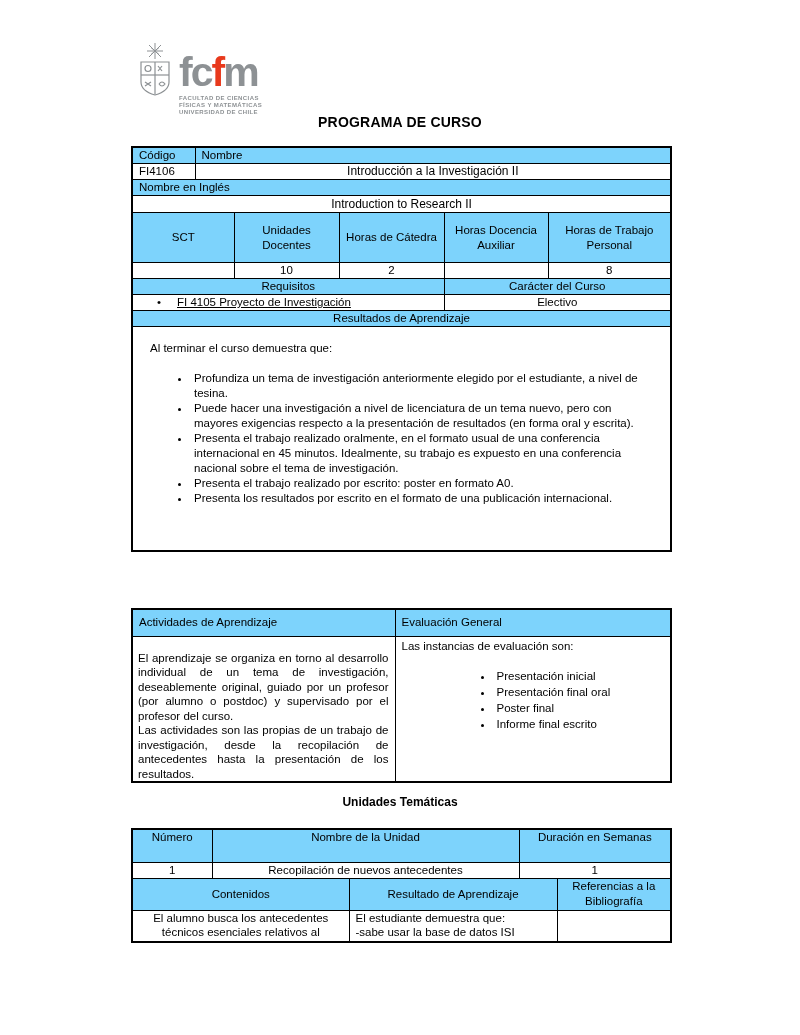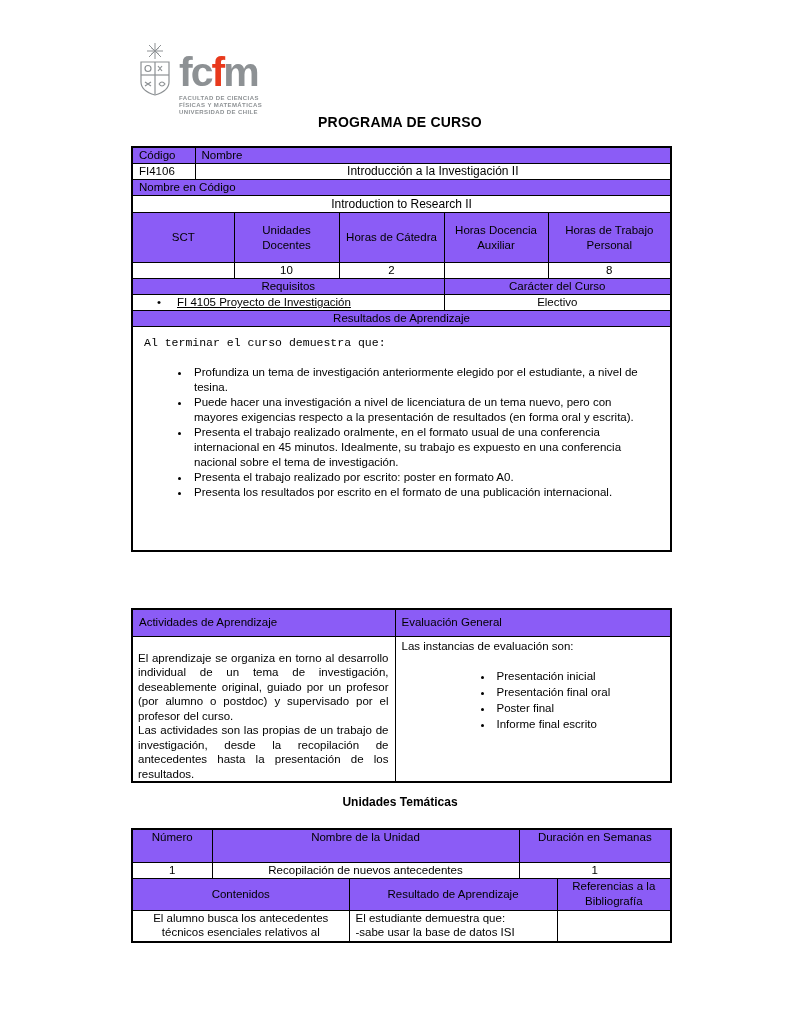--- a/index.html
+++ b/index.html
@@ -14,35 +14,35 @@
   .wordmark .red{color:#e8391c;}
   .logo-sub{margin-top:6px;font-size:6px;line-height:7px;letter-spacing:0.4px;color:#8d9194;font-weight:bold;}
 
   
   .doc-title{position:absolute;left:0;top:114px;width:800px;text-align:center;font-size:14px;font-weight:bold;letter-spacing:0.2px;}
   .sec-title{position:absolute;left:0;top:795px;width:800px;text-align:center;font-size:12px;font-weight:bold;}
 
   
   table{border-collapse:collapse;table-layout:fixed;position:absolute;background:#fff;border:2px solid #000;}
   td{border:1px solid #000;font-size:11.5px;line-height:15px;padding:0 6px;vertical-align:middle;overflow:hidden;word-wrap:break-word;}
-  .hdr{background:#8b5cf6;}
+  .hdr{background:#7dd3fc;}
   .ctr{text-align:center;}
   .top{vertical-align:top;}
 
   #course-table{left:131px;top:146px;width:539px;}
   #activities-table{left:131px;top:608px;width:539px;}
   #units-table{left:131px;top:828px;width:539px;}
 
   .name-row{font-size:12px;}
 
   .bullet-cell{padding-left:24px;text-decoration:underline;}
   .bullet-dot{display:inline-block;width:20px;}
 
   .bigcell{padding:5px 8px 4px 8px;}
-  .bigcell .intro{margin:3px;font-family:Liberation Mono, monospace;}
+  .bigcell .intro{margin:9px;}
   ul.outcomes{margin:15px 0 0 0;padding-left:50px;}
   ul.outcomes li{margin:0;padding-left:3px;padding-right:20px;}
 
   .act-cell{padding:0 6px 0 5px;}
   .act-cell p{margin:0;text-align:justify;line-height:14.5px;}
   .act-cell p.first{margin-top:14px;}
   .eval-cell{padding:2px 6px 4px 6px;margin-top:26px;}
   .eval-cell .intro{margin:0;}
   ul.evals{margin:14px 0 0 0;padding-left:92px;}
   ul.evals li{margin:0;padding-left:3px;line-height:16px;}
@@ -101,21 +101,21 @@
     <tbody>
         <tr style="height:16px">
       <td class="hdr">Código</td>
       <td class="hdr" colspan="5">Nombre</td>
     </tr>
     <tr style="height:16px">
       <td>FI4106</td>
       <td class="ctr name-row" colspan="5">Introducción a la Investigación II</td>
     </tr>
     <tr style="height:16px">
-      <td class="hdr" colspan="6">Nombre en Código</td>
+      <td class="hdr" colspan="6">Nombre en Inglés</td>
     </tr>
     <tr style="height:17px">
       <td class="ctr name-row" colspan="6">Introduction to Research II</td>
     </tr>
     <tr style="height:50px">
       <td class="hdr ctr" colspan="2">SCT</td>
       <td class="hdr ctr">Unidades Docentes</td>
       <td class="hdr ctr">Horas de Cátedra</td>
       <td class="hdr ctr">Horas Docencia Auxiliar</td>
       <td class="hdr ctr">Horas de Trabajo Personal</td>

